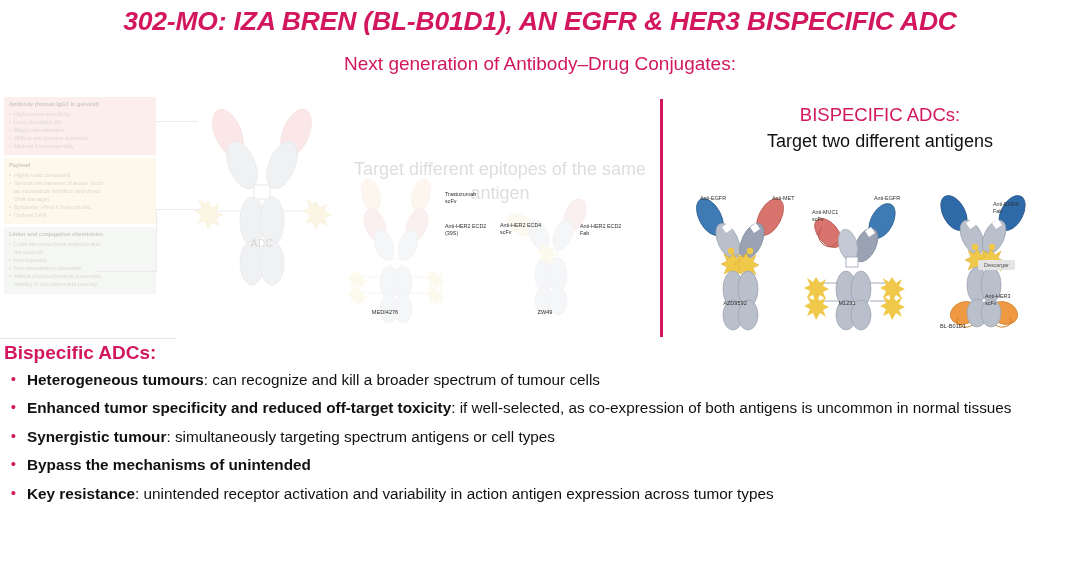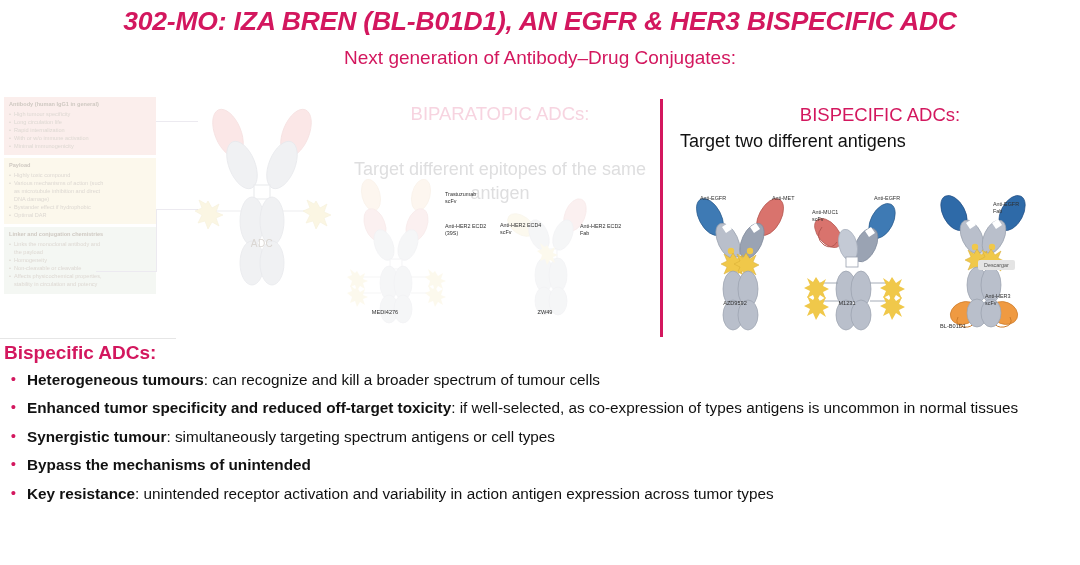--- a/index.html
+++ b/index.html
@@ -18,21 +18,21 @@
     text-align: center;
     font-size: 26.5px;
     font-weight: bold;
     color: #d3175e;
     letter-spacing: -0.2px;
     white-space: nowrap;
     font-style: italic;
   }
   .subtitle {
     position: absolute;
-    top: 47px; left: 0; width: 1080px;
+    top: 53px; left: 0; width: 1080px;
     text-align: center;
     font-size: 19px;
     color: #d3175e;
   }
 
   
   .figure-band {
     position: absolute;
     top: 95px; left: 0;
     width: 1080px; height: 245px;
@@ -129,20 +129,21 @@
   .bispec-head {
     position: absolute;
     top: 9px; left: 680px; width: 400px;
     text-align: center;
     font-size: 18.5px;
     color: #d3175e;
   }
   .bispec-sub {
     position: absolute;
     top: 36px; left: 680px; width: 400px;
+    text-align: center;
     font-size: 18px;
     color: #111;
   }
   .bispec-figs {
     position: absolute;
     top: 88px; left: 672px;
     width: 408px; height: 150px;
   }
 
   
@@ -265,21 +266,20 @@
       <rect x="62" y="82" width="16" height="14" fill="#ffffff" stroke="#b4b8c2" stroke-width="1"></rect>
 
       <ellipse cx="60" cy="118" rx="12" ry="24" fill="#cfd2da" stroke="#b4b8c2" stroke-width="0.8"></ellipse>
       <ellipse cx="80" cy="118" rx="12" ry="24" fill="#cfd2da" stroke="#b4b8c2" stroke-width="0.8"></ellipse>
       <ellipse cx="60" cy="160" rx="12" ry="22" fill="#cfd2da" stroke="#b4b8c2" stroke-width="0.8"></ellipse>
       <ellipse cx="80" cy="160" rx="12" ry="22" fill="#cfd2da" stroke="#b4b8c2" stroke-width="0.8"></ellipse>
     </svg>
   </div>
   <div class="adc-label">ADC</div>
 
-  <div class="bipara-head">BIPARATOPIC ADCs:</div>
   <div class="bipara-sub">Target different epitopes
 of the same antigen</div>
   <div class="bipara-figs">
     <svg width="310" height="150" viewBox="0 0 310 150">
 
       <g>
         <ellipse cx="26" cy="18" rx="9" ry="16" transform="rotate(-14 26 18)" fill="#f6cfa4" stroke="#d9ab7c" stroke-width="0.7"></ellipse>
         <ellipse cx="76" cy="18" rx="9" ry="16" transform="rotate(14 76 18)" fill="#f6cfa4" stroke="#d9ab7c" stroke-width="0.7"></ellipse>
         <ellipse cx="30" cy="48" rx="10" ry="17" transform="rotate(-20 30 48)" fill="#eba8a8" stroke="#cf8686" stroke-width="0.7"></ellipse>
         <ellipse cx="72" cy="48" rx="10" ry="17" transform="rotate(20 72 48)" fill="#eba8a8" stroke="#cf8686" stroke-width="0.7"></ellipse>
@@ -417,21 +417,21 @@
 <div class="divider-top"></div>
 <div class="bottom">
   <div class="bottom-head">Bispecific ADCs:</div>
   <ul class="blist">
     <li class="brow">
       <span class="bdot">•</span>
       <span class="btext"><b>Heterogeneous tumours</b><span>: can recognize and kill a broader spectrum of tumour cells</span></span>
     </li>
     <li class="brow">
       <span class="bdot">•</span>
-      <span class="btext"><b>Enhanced tumor specificity and reduced off-target toxicity</b><span>: if well-selected, as co-expression of types antigens is uncommon in normal tissues</span></span>
+      <span class="btext"><b>Enhanced tumor specificity and reduced off-target toxicity</b><span>: if well-selected, as co-expression of both antigens is uncommon in normal tissues</span></span>
     </li>
     <li class="brow">
       <span class="bdot">•</span>
       <span class="btext"><b>Synergistic tumour</b><span>: simultaneously targeting spectrum antigens or cell types</span></span>
     </li>
     <li class="brow">
       <span class="bdot">•</span>
       <span class="btext"><b>Bypass the mechanisms of unintended</b><span></span></span>
     </li>
     <li class="brow">

